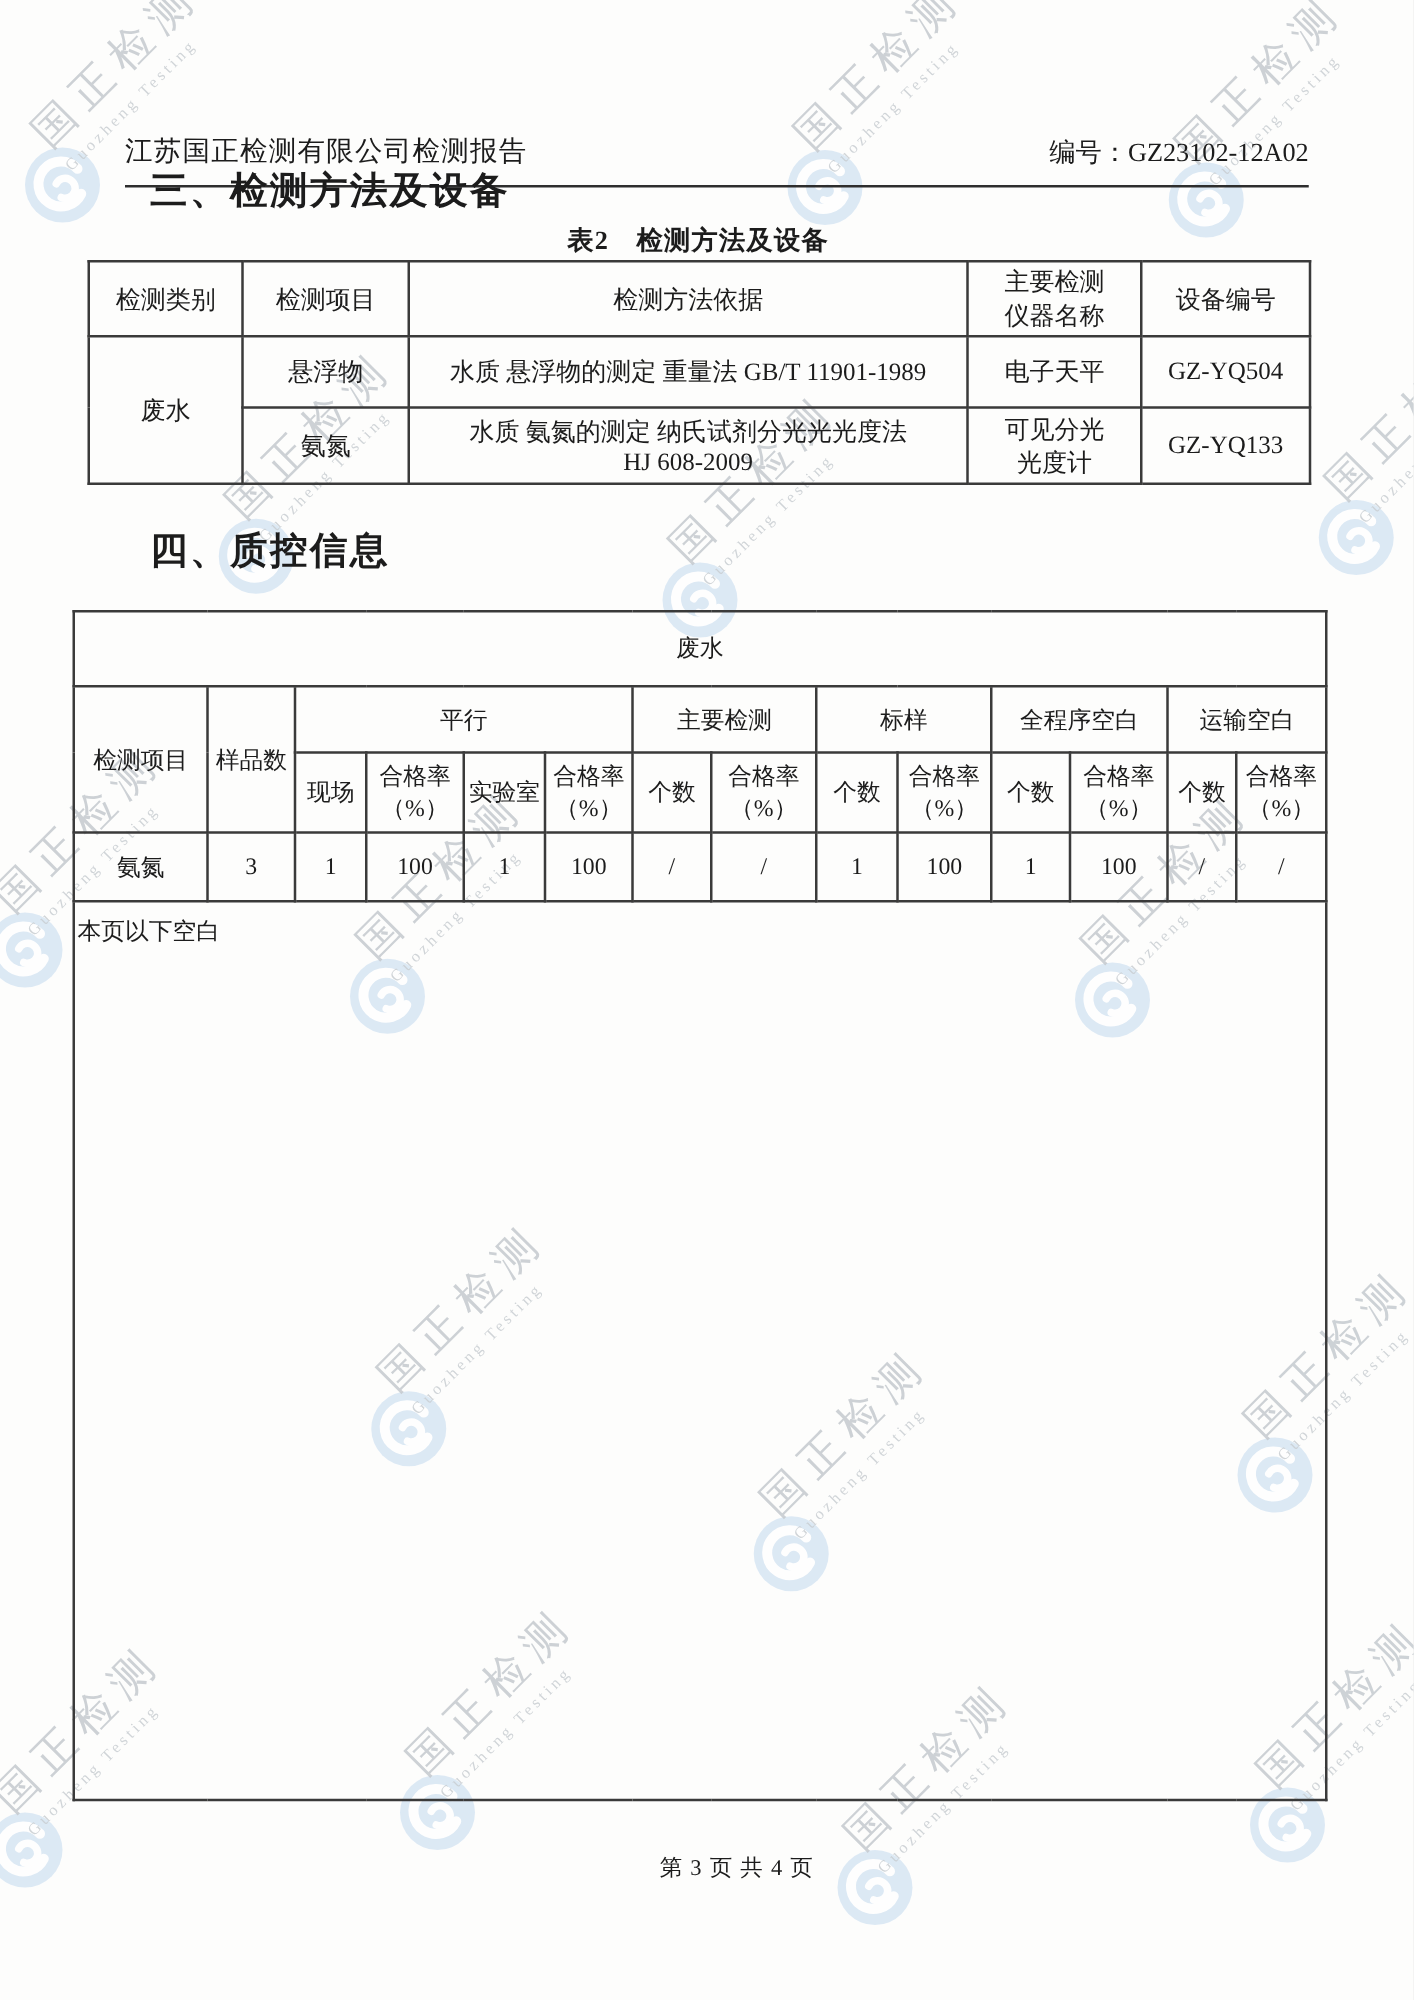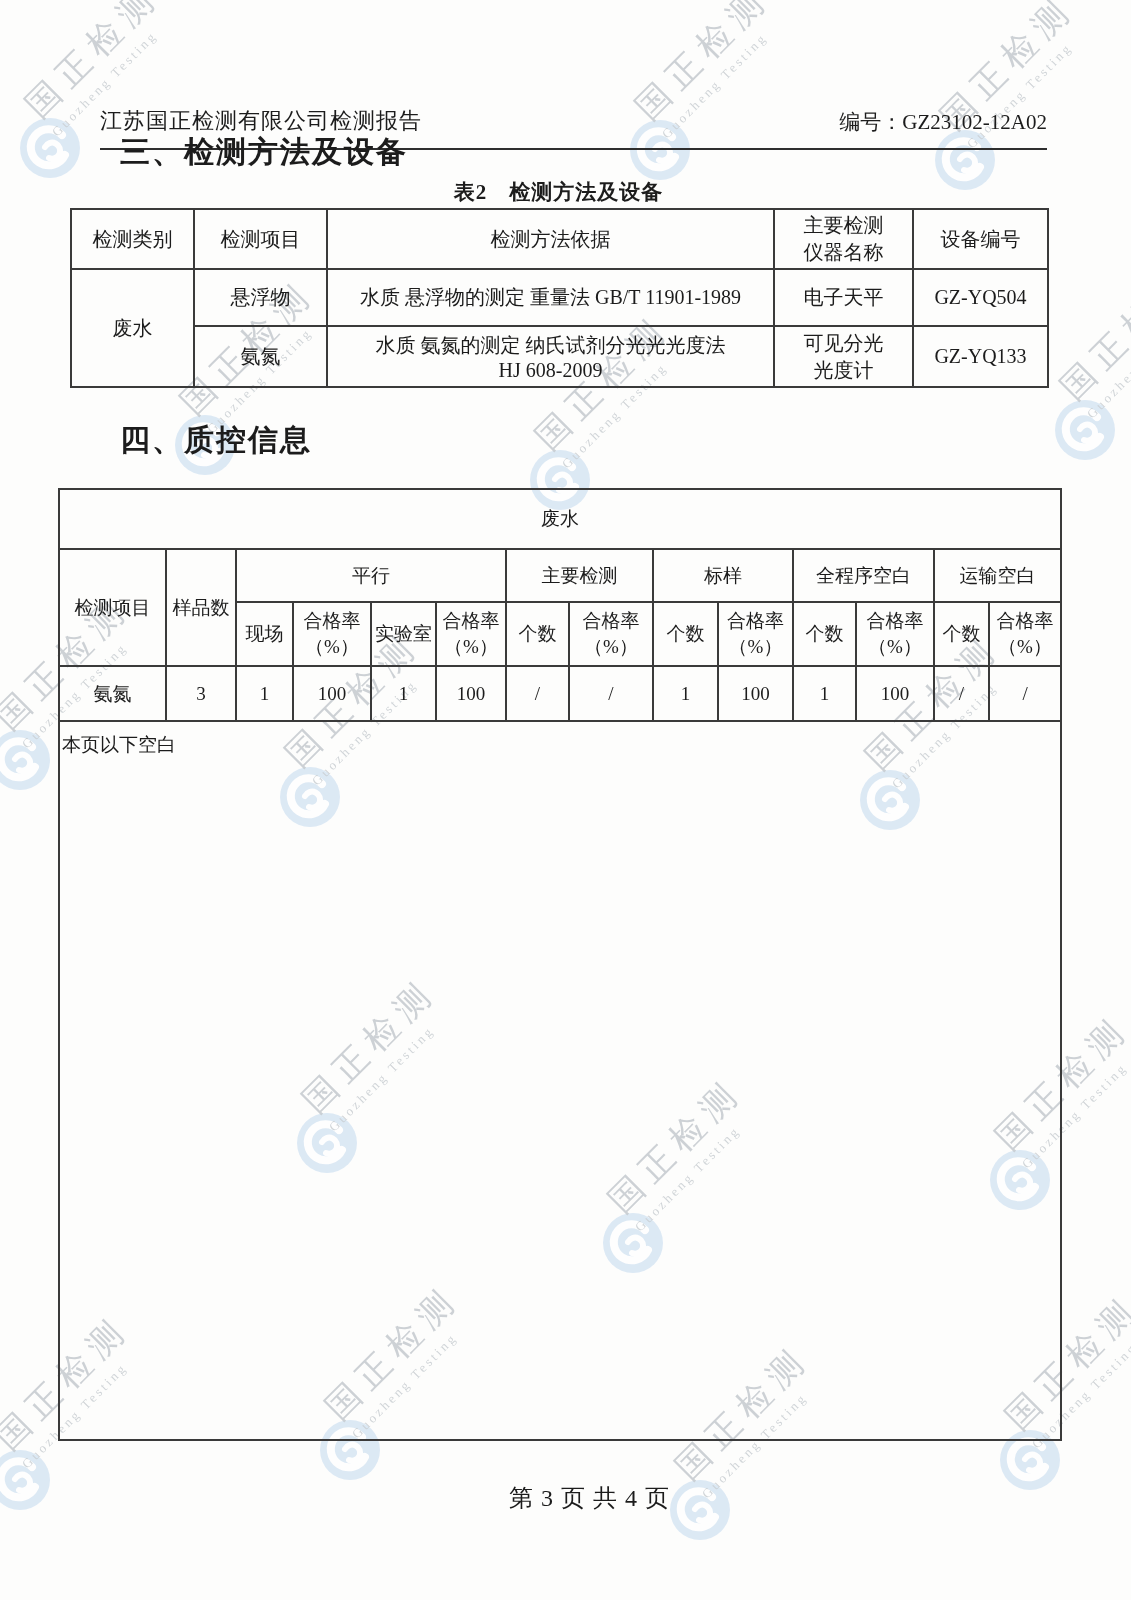--- a/index.html
+++ b/index.html
@@ -54,21 +54,21 @@
     font-weight:normal; white-space:pre-line; background:transparent;
     padding:2px 3px;
   }
   #table2 th, #table2 td { font-size:20px; }
   #table3 th, #table3 td { font-size:19px; }
   #table3 .blank-cell {
     text-align:left; vertical-align:top; padding:10px 2px 0 2px;
   }
   .footer {
     position:absolute; left:0; top:1482px; width:1131px;
-    text-align:center; font-size:24px; letter-spacing:1px; white-space:pre;padding-left:48px;
+    text-align:center; font-size:18px; letter-spacing:1px; white-space:pre;padding-left:48px;
   }
 </style>
 </head>
 <body>
 
 <div class="page">
   <div class="wm-layer">
       <div class="wm-unit" style="left: 50px; top: 148px;">
     <svg class="wm-circle" width="64" height="64" viewBox="0 0 64 64">
       <circle cx="32" cy="32" r="30" fill="#cfe1f2"></circle>

